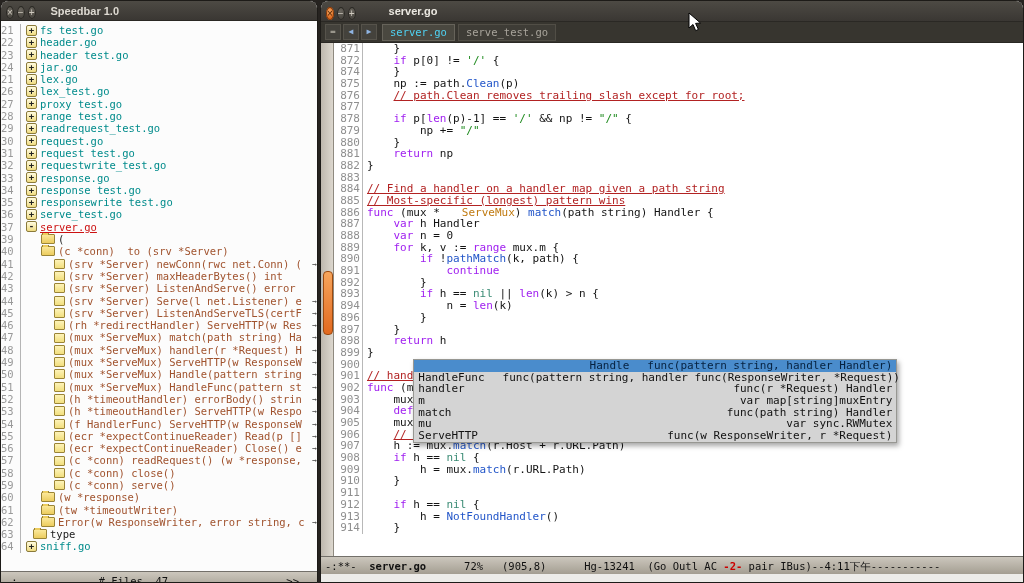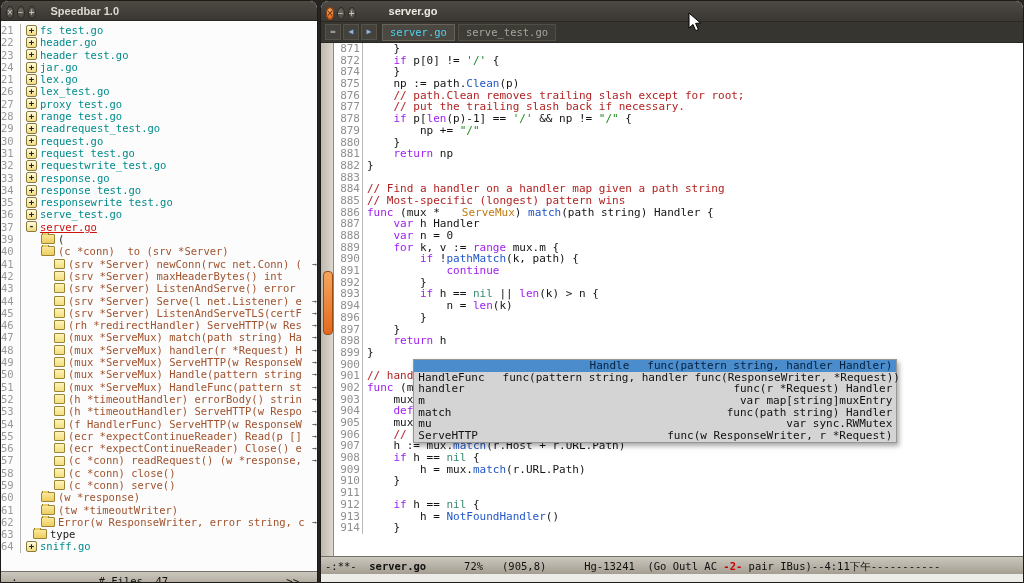--- a/index.html
+++ b/index.html
@@ -47,21 +47,21 @@
 
   
   .workarea{height:513px;display:flex;position:relative;}
   .vscroll{width:12px;background:linear-gradient(to right,#beb8ae,#ddd8cf);border-right:1px solid #8f8a80;position:relative;flex:none;}
   .thumb{position:absolute;left:2px;width:8px;top:228px;height:62px;border-radius:4px;
          background:linear-gradient(#f6a55c,#e2691f);border:1px solid #9c4a10;}
   .editor{flex:1;background:#fff;position:relative;font:11px/11.7px "DejaVu Sans Mono",monospace;overflow:hidden;}
   .crow{height:11.7px;white-space:pre;display:flex;}
   .clnum{width:26px;text-align:right;color:#8f8f8f;border-right:1px solid #b8b8b8;padding-right:2px;margin-right:4px;flex:none;}
   .ctext{white-space:pre;}
-  .tk-d{color:#141414;} .tk-k{color:#a020f0;} .tk-c{color:#b22222;} .tk-s{color:#1f8b1f;}
+  .tk-d{color:#141414;} .tk-k{color:#a020f0;} .tk-c{color:#b22222;text-decoration:underline;} .tk-s{color:#1f8b1f;}
   .tk-f{color:#2356c9;} .tk-t{color:#c07a10;margin-left:22px;} .tk-cst{color:#3a8b74;}
   .cur{display:inline-block;width:6.6px;height:11px;background:#000;vertical-align:text-bottom;}
 
   
   .popup{position:absolute;background:#d4d4d4;border:1px solid #979792;z-index:5;
          font:11px/11.7px "DejaVu Sans Mono",monospace;box-shadow:2px 3px 5px rgba(0,0,0,.35);}
   .prow{display:flex;justify-content:space-between;height:11.7px;padding:0 4px;color:#111;white-space:pre;}
   .prow.sel{background:#4a8ccc;color:#06213f;justify-content:flex-end;}
   .psig{margin-left:18px;}
 
@@ -153,21 +153,21 @@
     <div class="vscroll">
       <div class="thumb"></div>
     </div>
     <div class="editor" id="editor">
       <div id="code">
           <div class="crow"><span class="clnum">871</span><span class="ctext"><span class="tk-d">    }</span></span></div>
           <div class="crow"><span class="clnum">872</span><span class="ctext"><span class="tk-d">    </span><span class="tk-k">if</span><span class="tk-d"> p[0] != </span><span class="tk-s">'/'</span><span class="tk-d"> {</span></span></div>
           <div class="crow"><span class="clnum">874</span><span class="ctext"><span class="tk-d">    }</span></span></div>
           <div class="crow"><span class="clnum">875</span><span class="ctext"><span class="tk-d">    np := path.</span><span class="tk-f">Clean</span><span class="tk-d">(p)</span></span></div>
           <div class="crow"><span class="clnum">876</span><span class="ctext"><span class="tk-d">    </span><span class="tk-c">// path.Clean removes trailing slash except for root;</span></span></div>
-          <div class="crow"><span class="clnum">877</span><span class="ctext"><span class="tk-d">    </span><span class="tk-c">// put the trailing slash back if necessary.</span></span></div>
+          <div class="crow"><span class="clnum">877</span></div>
           <div class="crow"><span class="clnum">878</span><span class="ctext"><span class="tk-d">    </span><span class="tk-k">if</span><span class="tk-d"> p[</span><span class="tk-k">len</span><span class="tk-d">(p)-1] == </span><span class="tk-s">'/'</span><span class="tk-d"> &amp;&amp; np != </span><span class="tk-s">"/"</span><span class="tk-d"> {</span></span></div>
           <div class="crow"><span class="clnum">879</span><span class="ctext"><span class="tk-d">        np += </span><span class="tk-s">"/"</span></span></div>
           <div class="crow"><span class="clnum">880</span><span class="ctext"><span class="tk-d">    }</span></span></div>
           <div class="crow"><span class="clnum">881</span><span class="ctext"><span class="tk-d">    </span><span class="tk-k">return</span><span class="tk-d"> np</span></span></div>
           <div class="crow"><span class="clnum">882</span><span class="ctext"><span class="tk-d">}</span></span></div>
           <div class="crow"><span class="clnum">883</span><span class="ctext"></span></div>
           <div class="crow"><span class="clnum">884</span><span class="ctext"><span class="tk-c">// Find a handler on a handler map given a path string</span></span></div>
           <div class="crow"><span class="clnum">885</span><span class="ctext"><span class="tk-c">// Most-specific (longest) pattern wins</span></span></div>
           <div class="crow"><span class="clnum">886</span><span class="ctext"><span class="tk-k">func</span><span class="tk-d"> (mux *</span><span class="tk-t">ServeMux</span><span class="tk-d">) </span><span class="tk-f">match</span><span class="tk-d">(path string) Handler {</span></span></div>
           <div class="crow"><span class="clnum">887</span><span class="ctext"><span class="tk-d">    </span><span class="tk-k">var</span><span class="tk-d"> h Handler</span></span></div>

